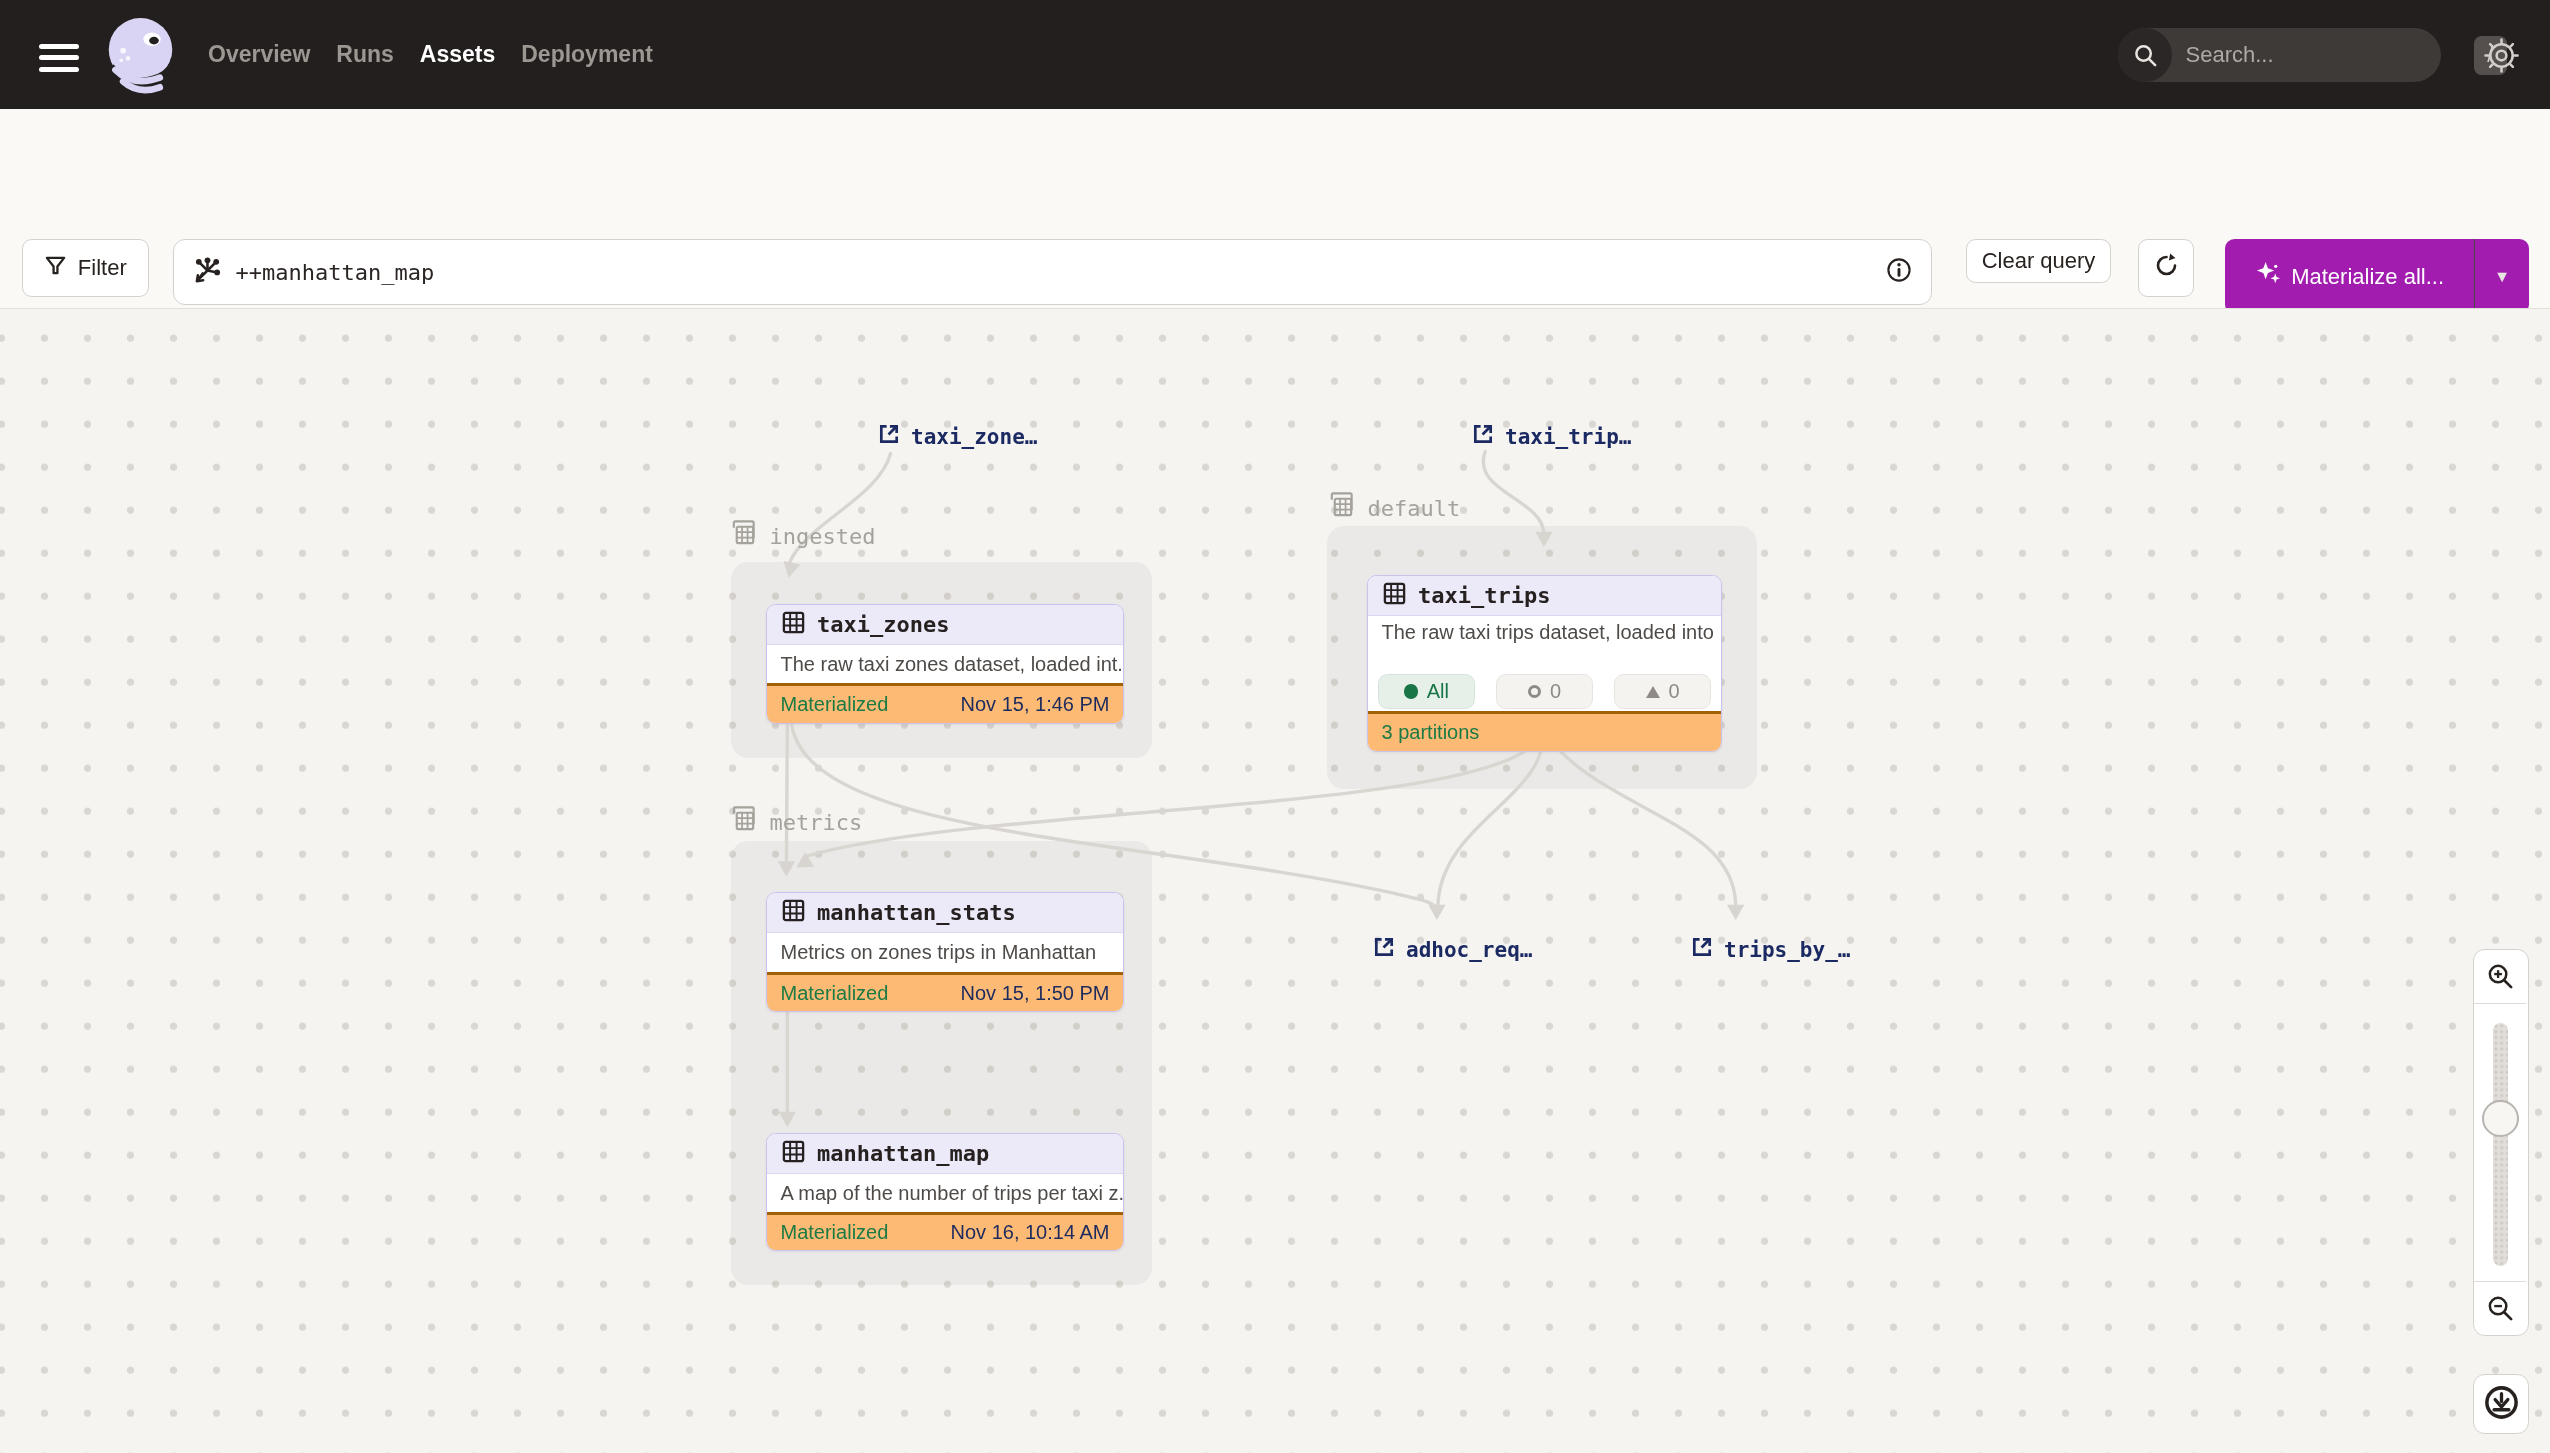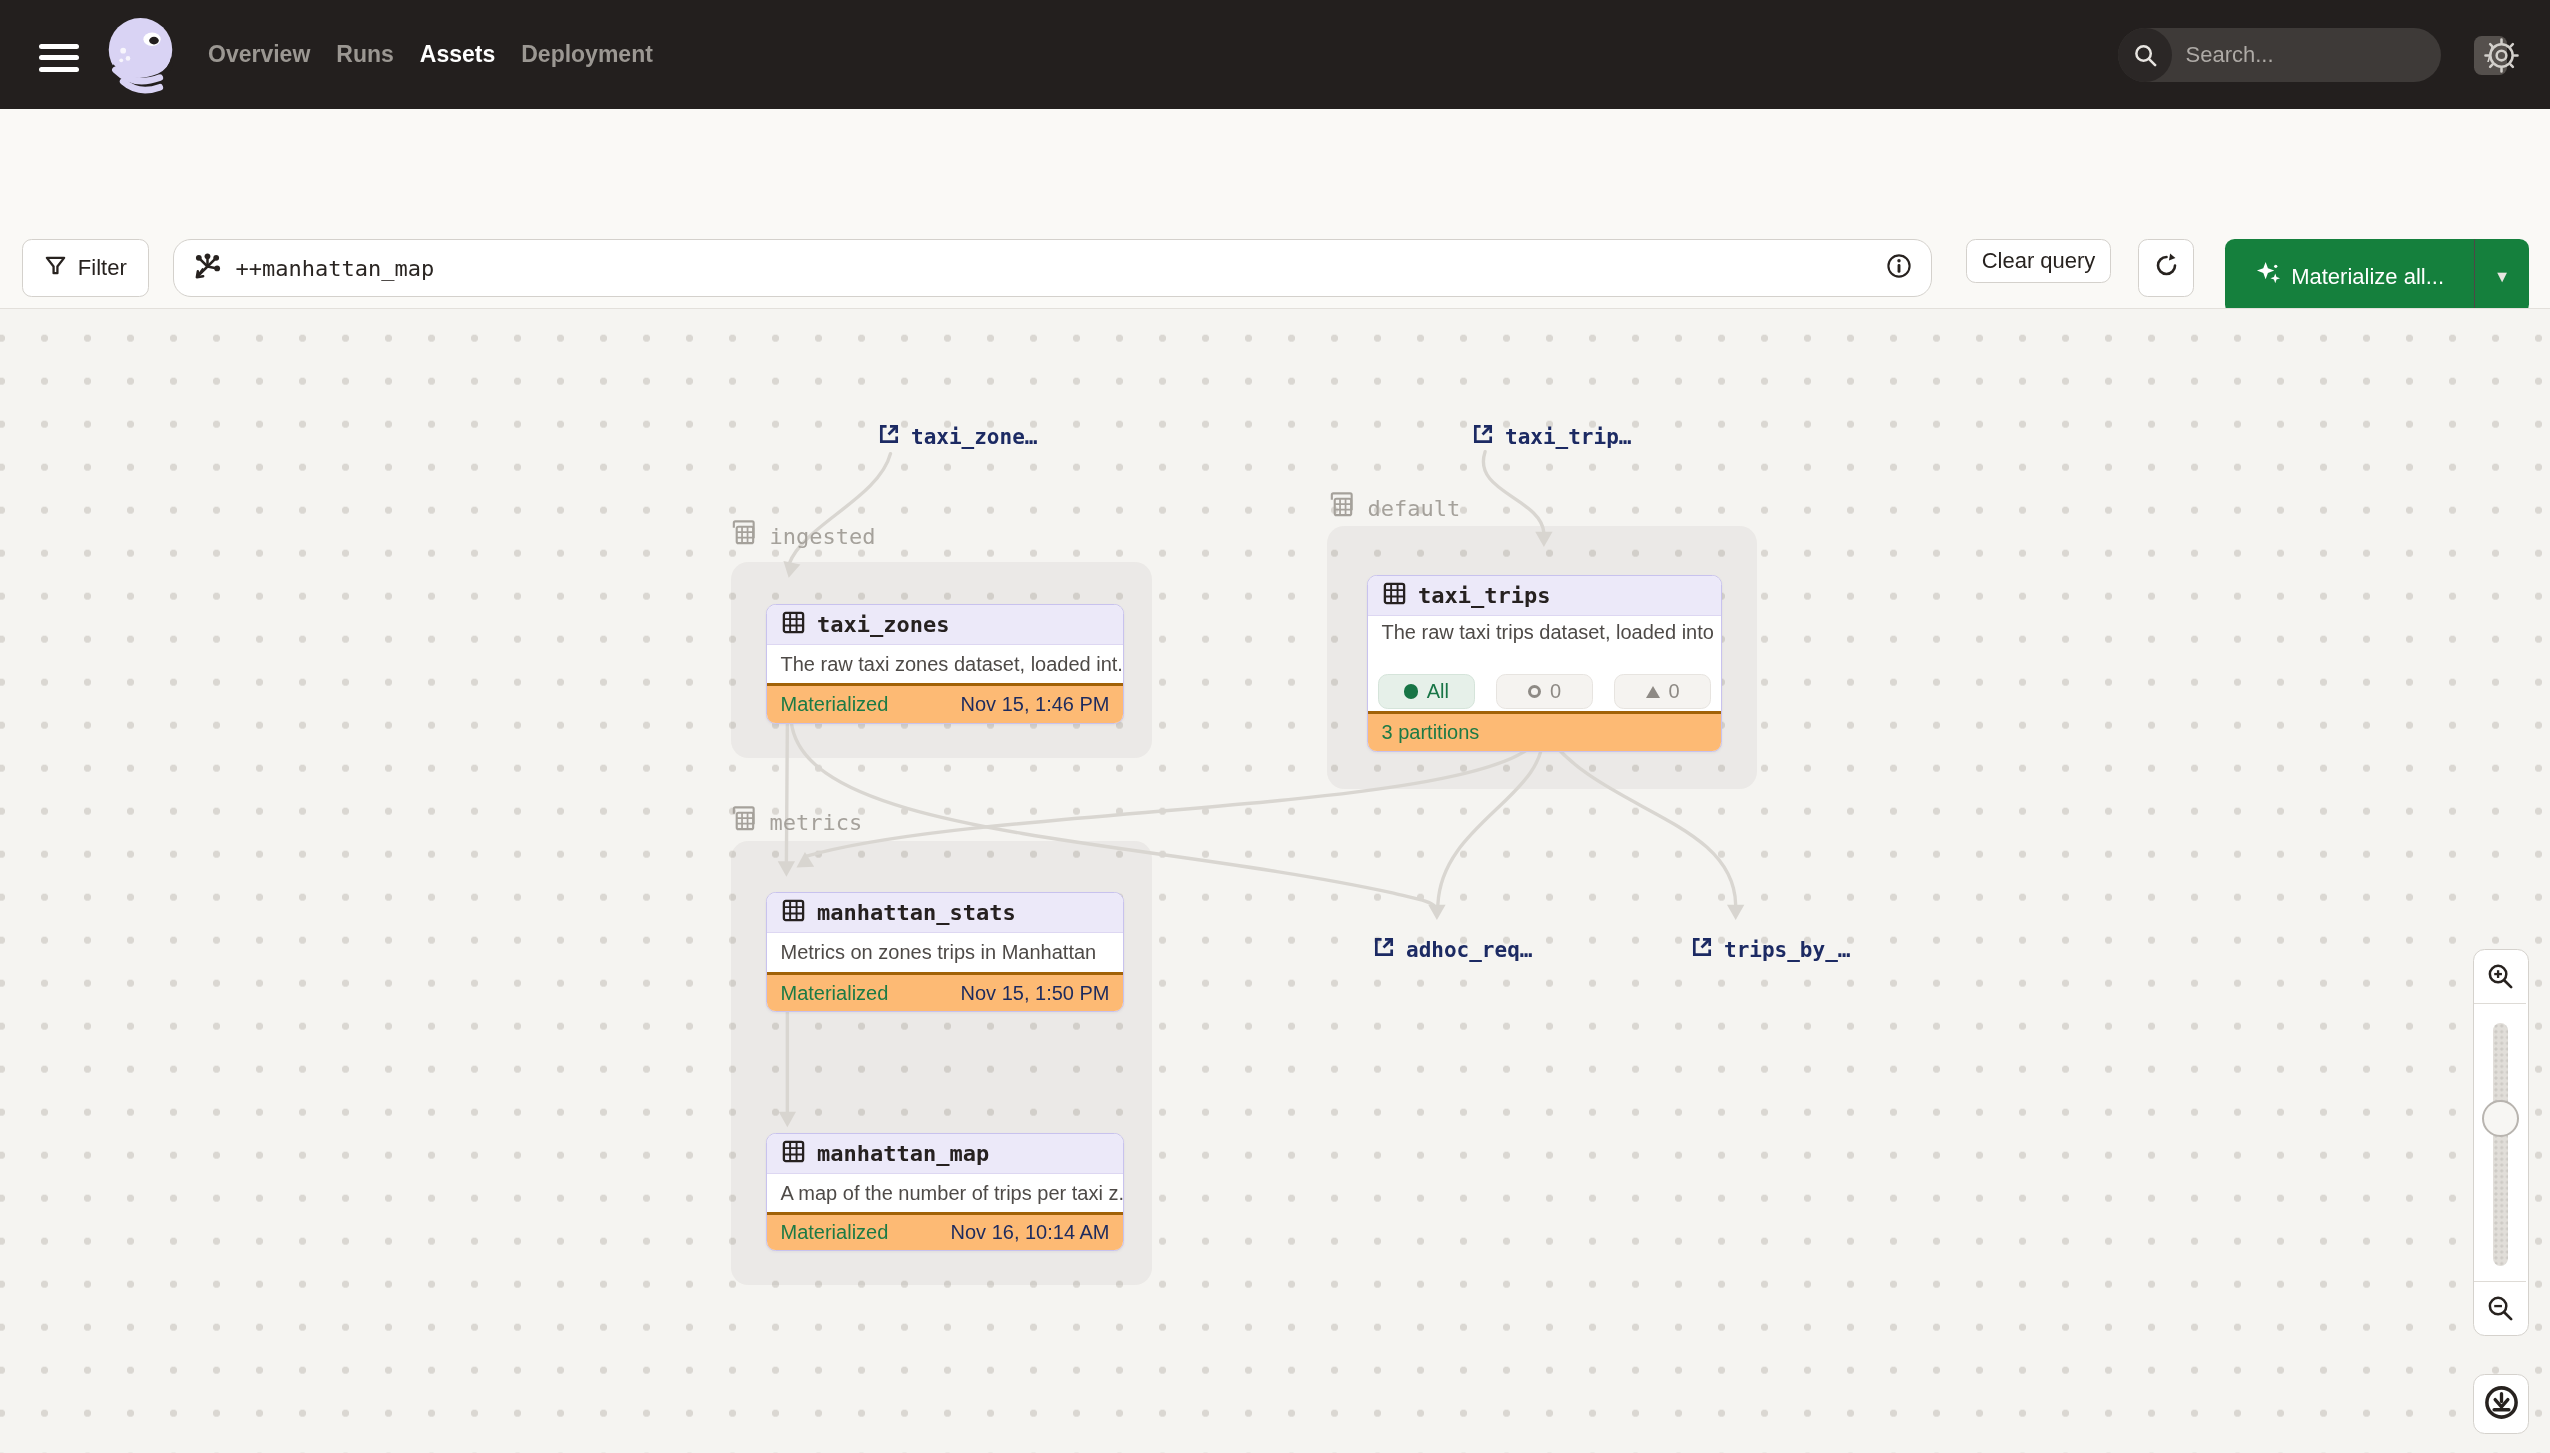--- a/index.html
+++ b/index.html
@@ -24,25 +24,25 @@
 
   
   .pagehead { position:absolute; left:0; top:109px; width:2550px; height:108px; background:#faf9f6; }
   .pagetitle { position:absolute; left:45px; top:147px; font-size:30px; font-weight:700; color:#211d1c; letter-spacing:-0.3px; }
   .btn { display:flex; align-items:center; justify-content:center; gap:10.6px; background:#fff; border:1.5px solid #d4d1cc; border-radius:9.6px; color:#27221f; font-size:22px; cursor:pointer; font-family:"Liberation Sans",sans-serif; }
   .reloadbtn { position:absolute; left:2261px; top:140px; width:249px; height:55px; }
 
   
   .toolbar { position:absolute; left:0; top:217px; width:2550px; height:92px; background:#faf9f6; }
   .filterbtn { position:absolute; left:22px; top:22px; width:127px; height:58px; }
-  .querybox { position:absolute; left:173px; top:22px; width:1759px; height:58px; background:#fff; border:1.5px solid #d4d1cc; border-radius:18px; display:flex; align-items:center; padding:0 19px; }
+  .querybox { position:absolute; left:173px; top:22px; width:1759px; height:66px; background:#fff; border:1.5px solid #d4d1cc; border-radius:12px; display:flex; align-items:center; padding:0 19px; }
   .querybox input { flex:1; border:none; outline:none; font-size:22px; color:#2a2522; margin-left:13.5px; background:transparent; }
   .clearbtn { position:absolute; left:1966px; top:22px; width:145px; height:44px; }
   .refreshbtn { position:absolute; left:2138px; top:22px; width:56px; height:58px; }
-  .matsplit { position:absolute; left:2225px; top:22px; width:304px; height:75px; background:#15803d; border-radius:9.6px; display:flex; overflow:hidden; }
+  .matsplit { position:absolute; left:2225px; top:22px; width:304px; height:75px; background:#a21caf; border-radius:9.6px; display:flex; overflow:hidden; }
   .matmain { flex:1; display:flex; align-items:center; justify-content:center; gap:9.6px; color:#fff; font-size:22px; cursor:pointer; }
   .matdivider { width:1.4px; background:#4d4846; }
   .matcaret { width:54px; display:flex; align-items:center; justify-content:center; cursor:pointer; color:#e8e5e1; font-size:16.4px; }
 
   
   .canvas { position:absolute; left:0; top:308px; width:2550px; height:1145px; background:#f5f4f1; border-top:1.5px solid #e3e0db;
     background-image:radial-gradient(circle, #dad7d2 3.3px, rgba(0,0,0,0) 4px); background-size:43px 43px; background-position:23px 7.7px; }
   .groupbox { position:absolute; background:rgba(128,120,112,0.08); border-radius:17.3px; }
   .grouplabel { position:absolute; display:flex; align-items:center; gap:11.6px; color:#a5a19b; font-size:22px; }
   .edges { position:absolute; left:0; top:0; width:2550px; height:1145px; pointer-events:none; }

